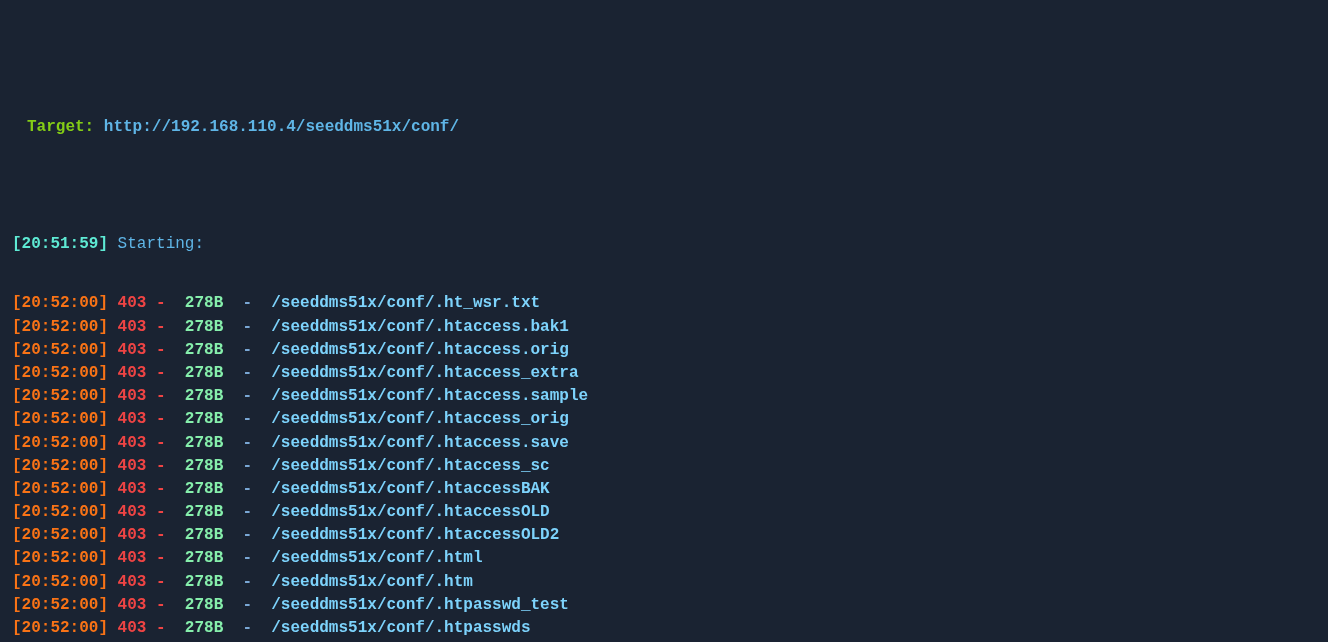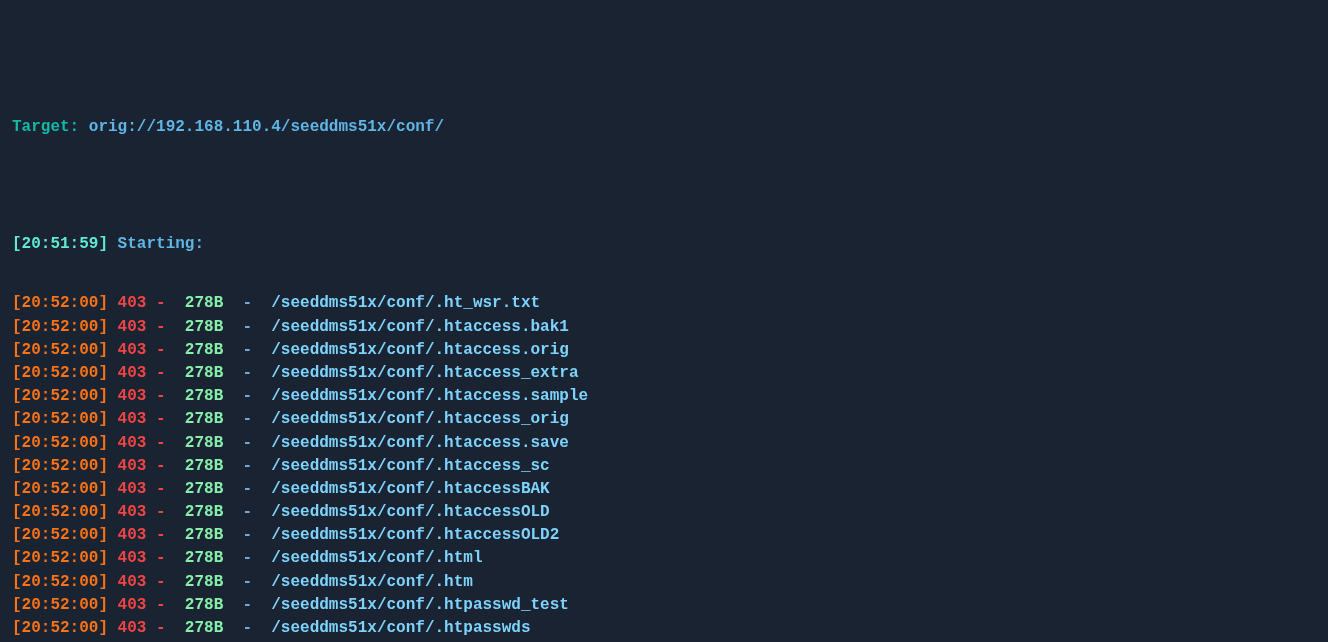--- a/index.html
+++ b/index.html
@@ -20,52 +20,53 @@
       line-height: 1.45;
       display: flex;
     }
     .blue-light {
       color: #5fb5e6;
     }
     .path {
       color: #7dd3fc;
     }
     .label {
-      color: #14b8a6;
+      color: #84cc16;
+      margin-left: 15px;
     }
     .timestamp {
       color: #f97316;
     }
     .timestamp-orange {
       color: #5eead4;
     }
     .starting {
       color: #5fb5e6;
-      font-weight: bold;
+      font-weight: normal;
     }
     .status {
       color: #ef4444;
     }
     .size {
       color: #86efac;
     }
     .dash {
       color: #7aa8d6;
     }
     .spacer {
       height: 22px;
     }
   </style>
 </head>
 <body>
 
 
 
 <div>
-  <div class="line"><span class="label">Target: </span><span class="blue-light">orig://192.168.110.4/seeddms51x/conf/</span></div>
+  <div class="line"><span class="label">Target: </span><span class="blue-light">http://192.168.110.4/seeddms51x/conf/</span></div>
   <div class="spacer"></div>
   <div class="line"><span class="timestamp-orange">[20:51:59]</span><span class="starting"> Starting:</span></div>
   <div id="entries"><div class="line"><span class="timestamp">[20:52:00]</span><span class="status"> 403 -  </span><span class="size">278B </span><span class="dash"> - </span><span class="path"> /seeddms51x/conf/.ht_wsr.txt</span></div><div class="line"><span class="timestamp">[20:52:00]</span><span class="status"> 403 -  </span><span class="size">278B </span><span class="dash"> - </span><span class="path"> /seeddms51x/conf/.htaccess.bak1</span></div><div class="line"><span class="timestamp">[20:52:00]</span><span class="status"> 403 -  </span><span class="size">278B </span><span class="dash"> - </span><span class="path"> /seeddms51x/conf/.htaccess.orig</span></div><div class="line"><span class="timestamp">[20:52:00]</span><span class="status"> 403 -  </span><span class="size">278B </span><span class="dash"> - </span><span class="path"> /seeddms51x/conf/.htaccess_extra</span></div><div class="line"><span class="timestamp">[20:52:00]</span><span class="status"> 403 -  </span><span class="size">278B </span><span class="dash"> - </span><span class="path"> /seeddms51x/conf/.htaccess.sample</span></div><div class="line"><span class="timestamp">[20:52:00]</span><span class="status"> 403 -  </span><span class="size">278B </span><span class="dash"> - </span><span class="path"> /seeddms51x/conf/.htaccess_orig</span></div><div class="line"><span class="timestamp">[20:52:00]</span><span class="status"> 403 -  </span><span class="size">278B </span><span class="dash"> - </span><span class="path"> /seeddms51x/conf/.htaccess.save</span></div><div class="line"><span class="timestamp">[20:52:00]</span><span class="status"> 403 -  </span><span class="size">278B </span><span class="dash"> - </span><span class="path"> /seeddms51x/conf/.htaccess_sc</span></div><div class="line"><span class="timestamp">[20:52:00]</span><span class="status"> 403 -  </span><span class="size">278B </span><span class="dash"> - </span><span class="path"> /seeddms51x/conf/.htaccessBAK</span></div><div class="line"><span class="timestamp">[20:52:00]</span><span class="status"> 403 -  </span><span class="size">278B </span><span class="dash"> - </span><span class="path"> /seeddms51x/conf/.htaccessOLD</span></div><div class="line"><span class="timestamp">[20:52:00]</span><span class="status"> 403 -  </span><span class="size">278B </span><span class="dash"> - </span><span class="path"> /seeddms51x/conf/.htaccessOLD2</span></div><div class="line"><span class="timestamp">[20:52:00]</span><span class="status"> 403 -  </span><span class="size">278B </span><span class="dash"> - </span><span class="path"> /seeddms51x/conf/.html</span></div><div class="line"><span class="timestamp">[20:52:00]</span><span class="status"> 403 -  </span><span class="size">278B </span><span class="dash"> - </span><span class="path"> /seeddms51x/conf/.htm</span></div><div class="line"><span class="timestamp">[20:52:00]</span><span class="status"> 403 -  </span><span class="size">278B </span><span class="dash"> - </span><span class="path"> /seeddms51x/conf/.htpasswd_test</span></div><div class="line"><span class="timestamp">[20:52:00]</span><span class="status"> 403 -  </span><span class="size">278B </span><span class="dash"> - </span><span class="path"> /seeddms51x/conf/.htpasswds</span></div><div class="line"><span class="timestamp">[20:52:00]</span><span class="status"> 403 -  </span><span class="size">278B </span><span class="dash"> - </span><span class="path"> /seeddms51x/conf/.httr-oauth</span></div></div>
   
   
 </div>
 
 
 
 

